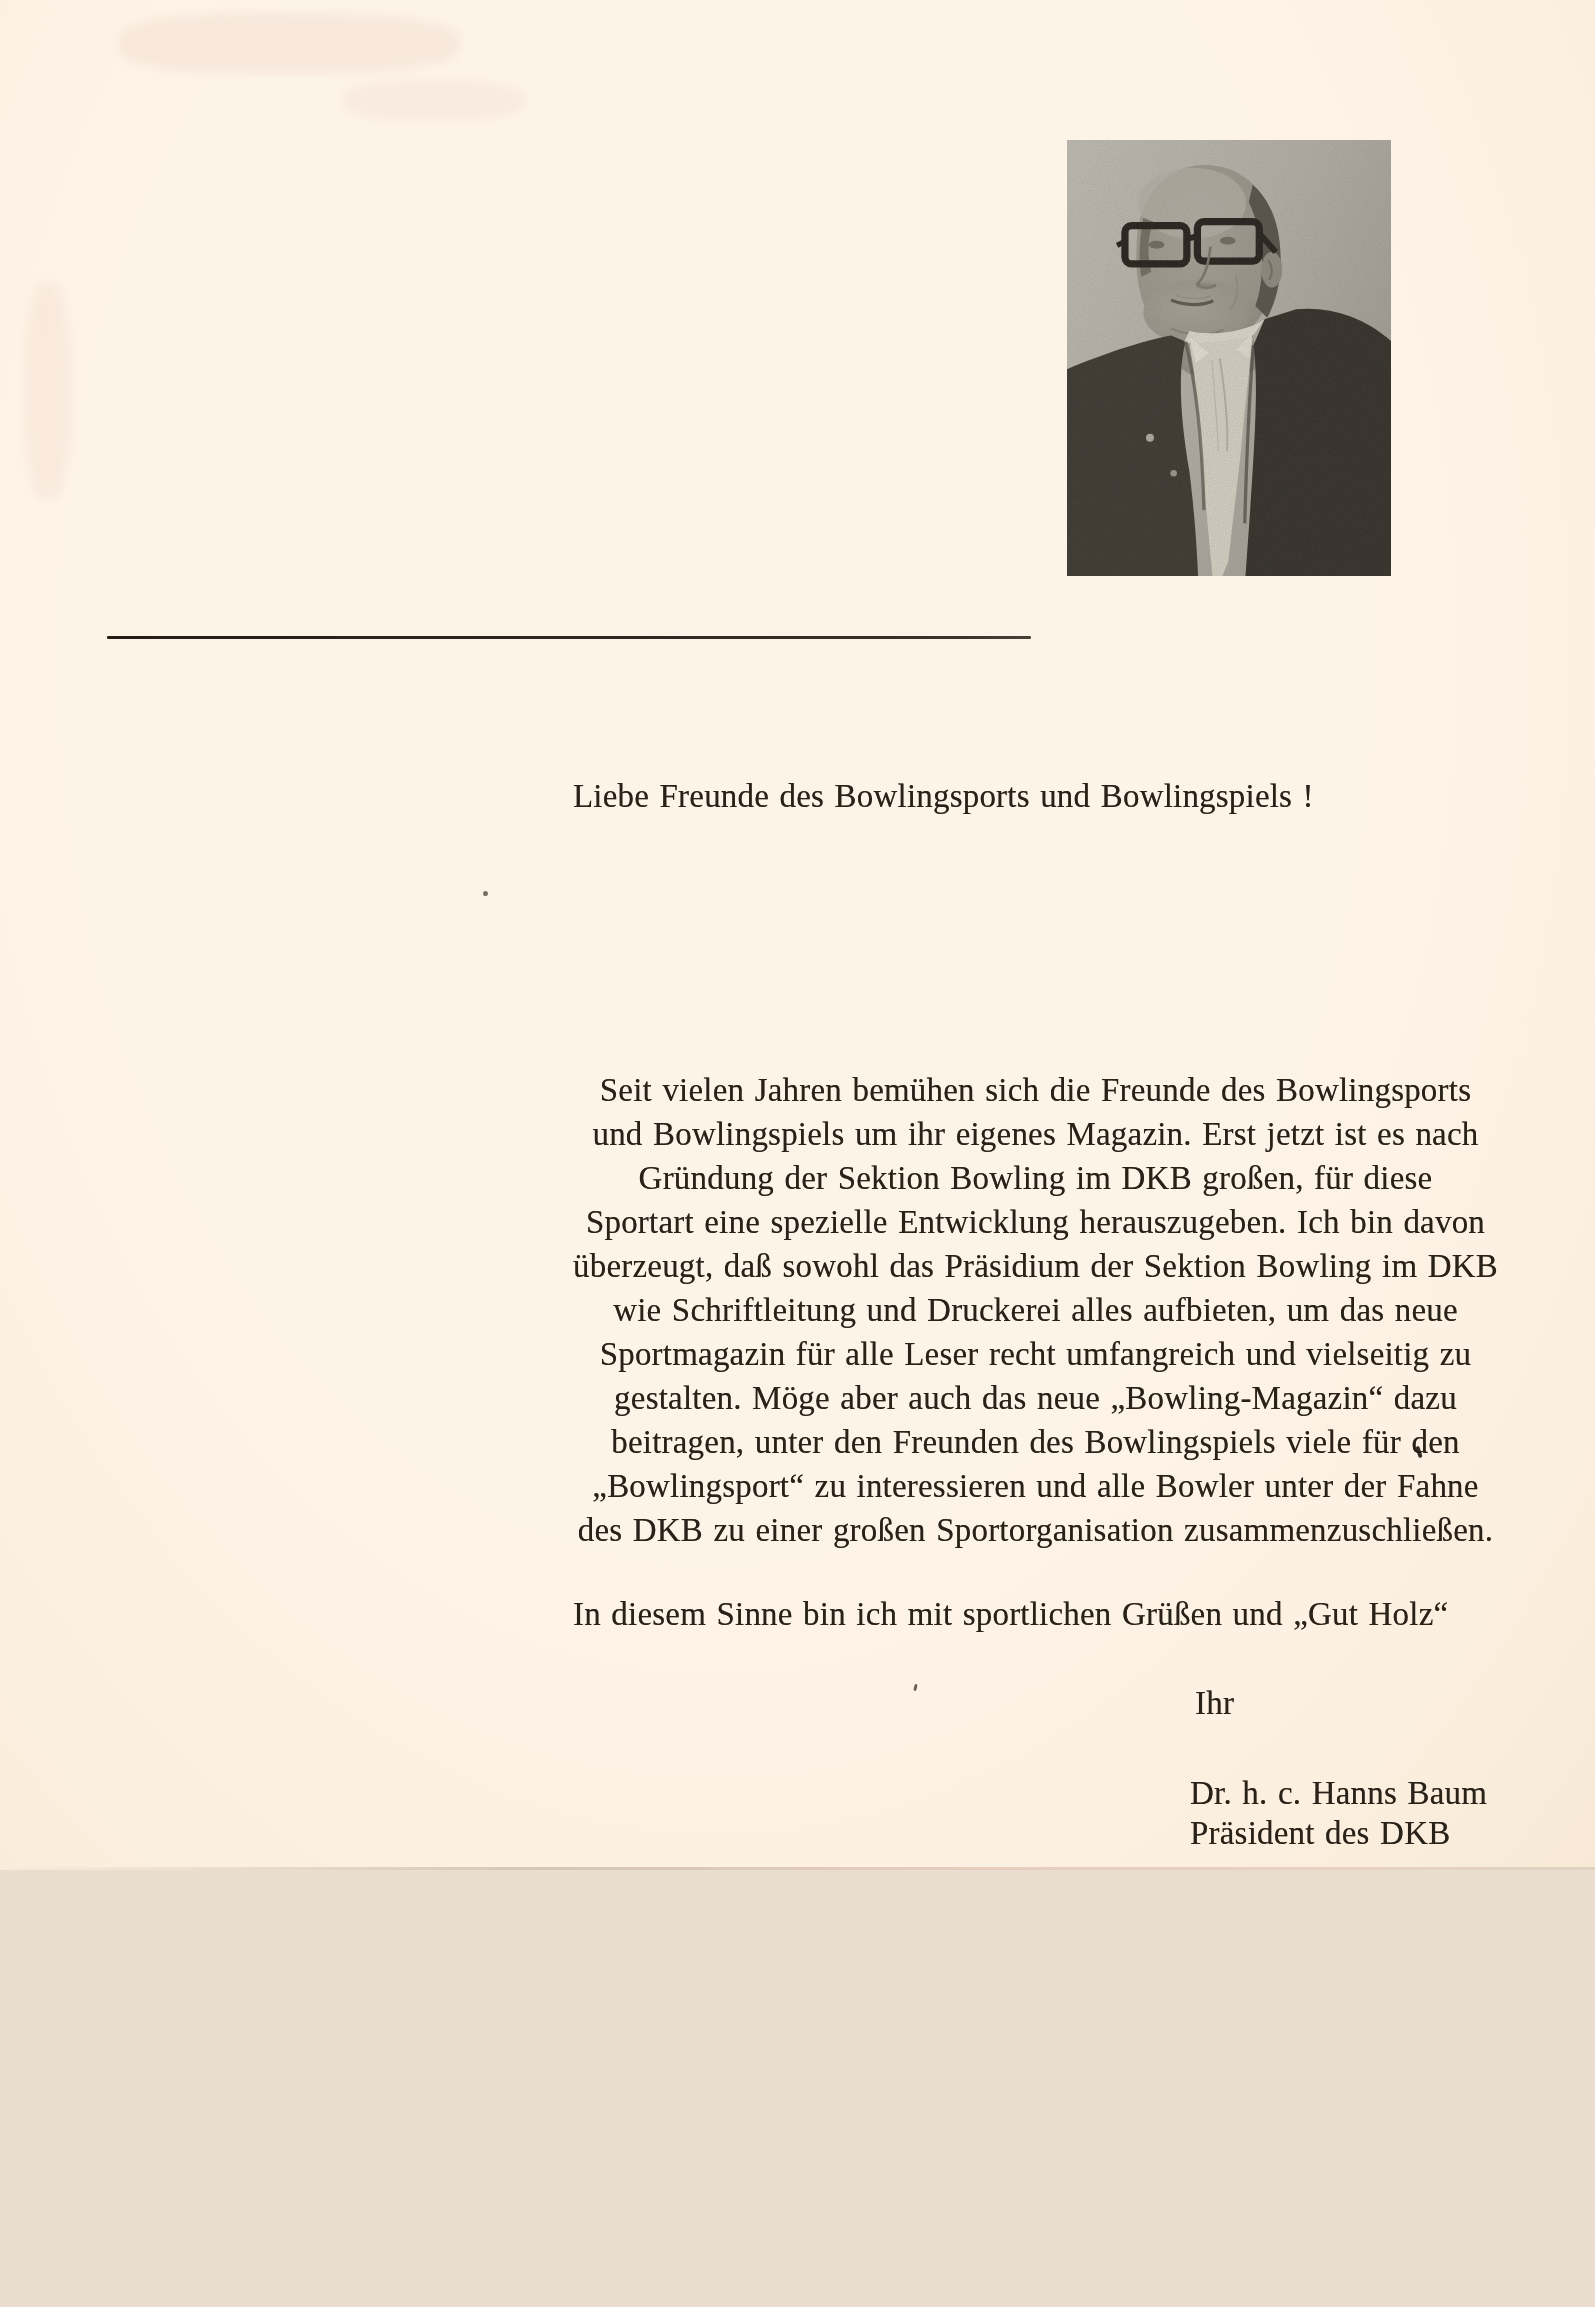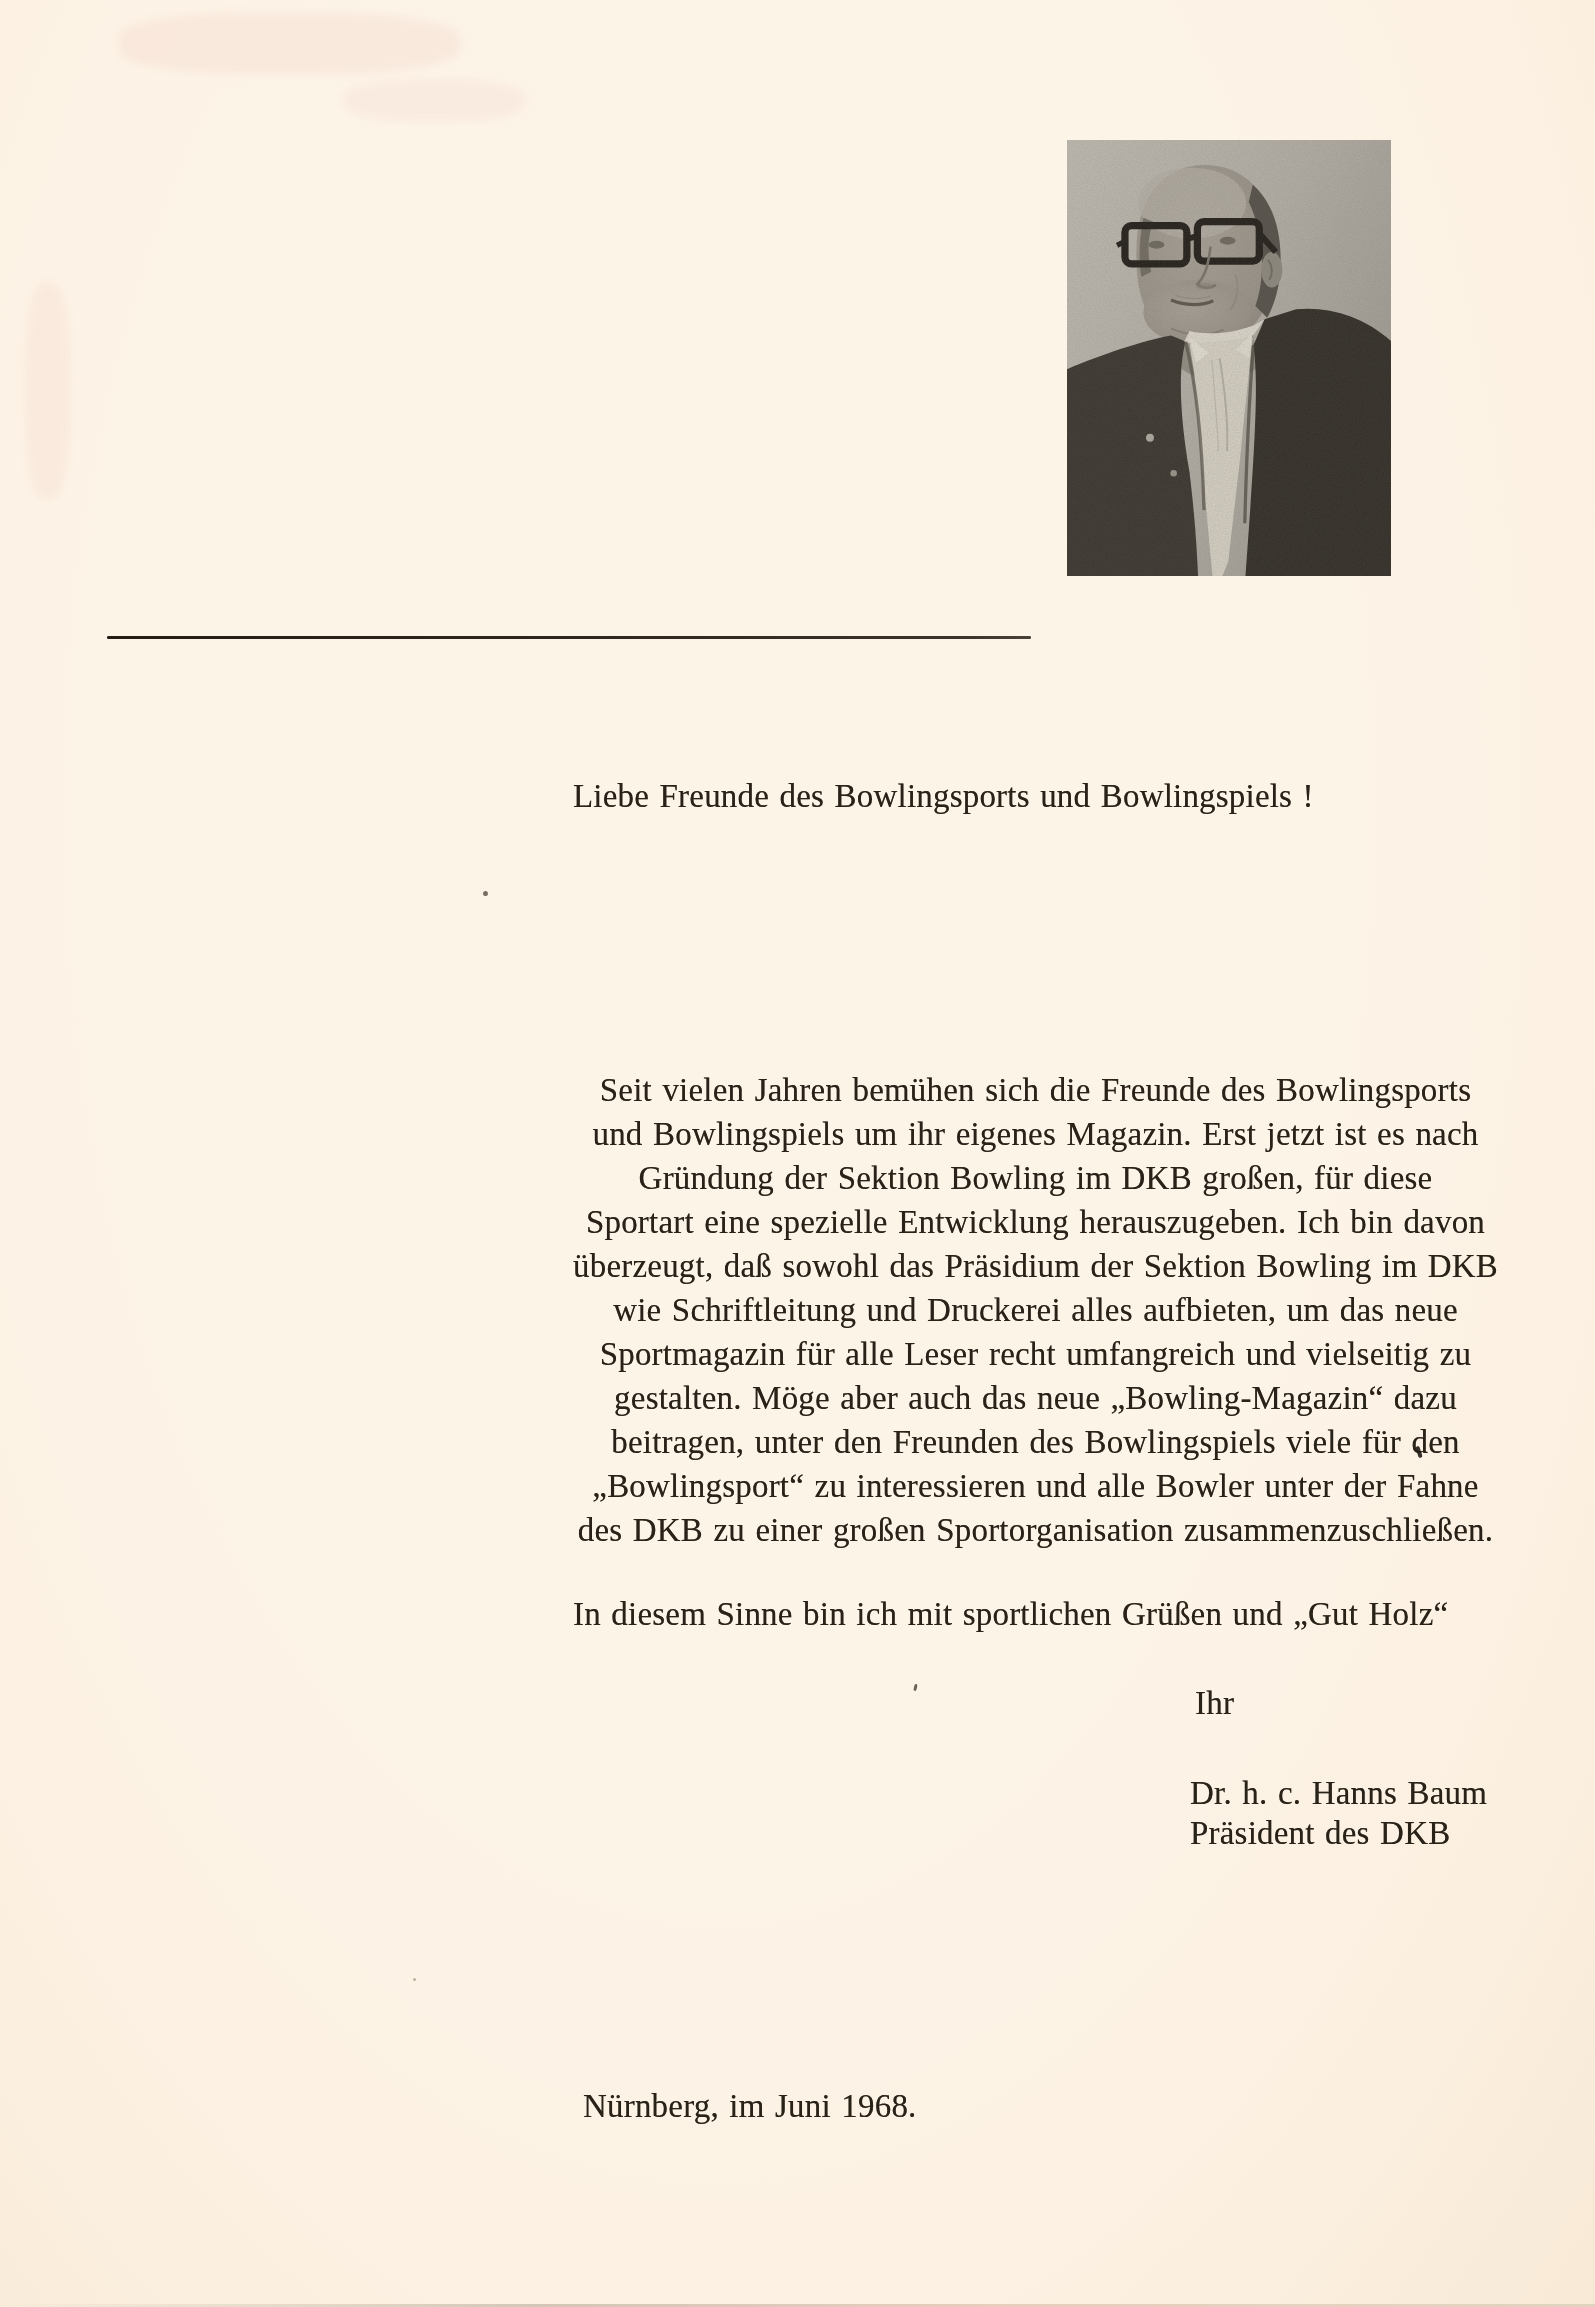--- a/index.html
+++ b/index.html
@@ -1,19 +1,19 @@
 <!DOCTYPE html>
 <html style="font-size:10.5px"><head>
 <meta charset="utf-8">
 <title>Scanned letter page</title>
 <style>
   html,body{margin:0;padding:0;background:#e8ddcf;}
   .page{
     position:relative;
-    width:1596px;height:2307px;
+    width:1596px;height:1870px;
     background:radial-gradient(ellipse at 45% 35%, #fdf4e8 50%, #fbefdf 82%, #f8e9d6 100%);
     overflow:hidden;
     font-family:"Liberation Serif","DejaVu Serif",serif;
     color:#282218;
   }
   
   .photo{
     position:absolute;left:1067px;top:140px;width:324px;height:436px;
   }
   .photo svg{display:block;width:100%;height:100%;}

